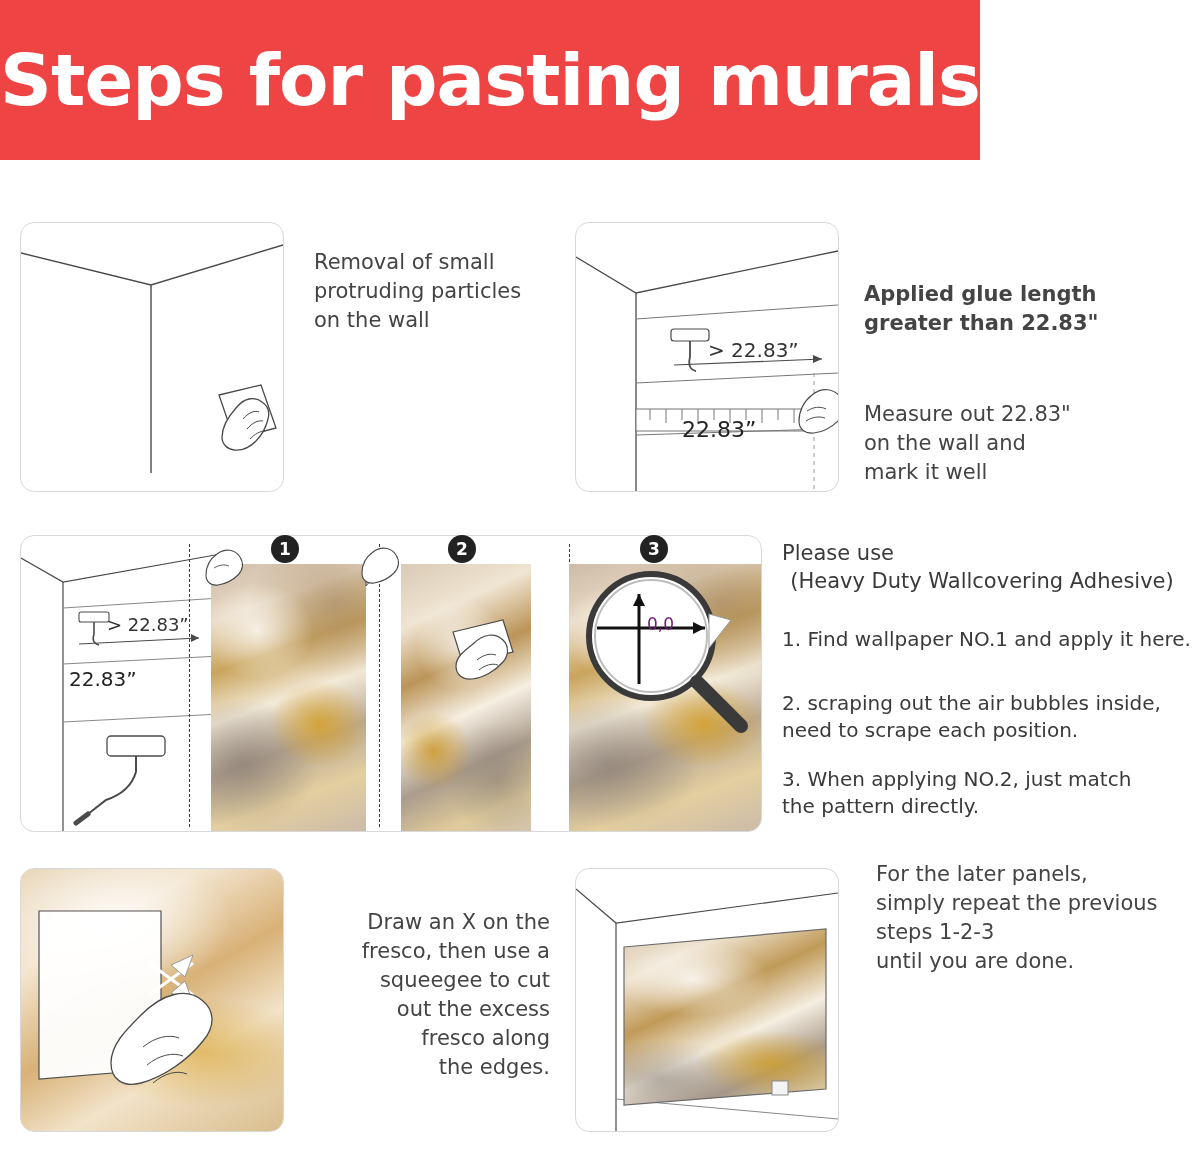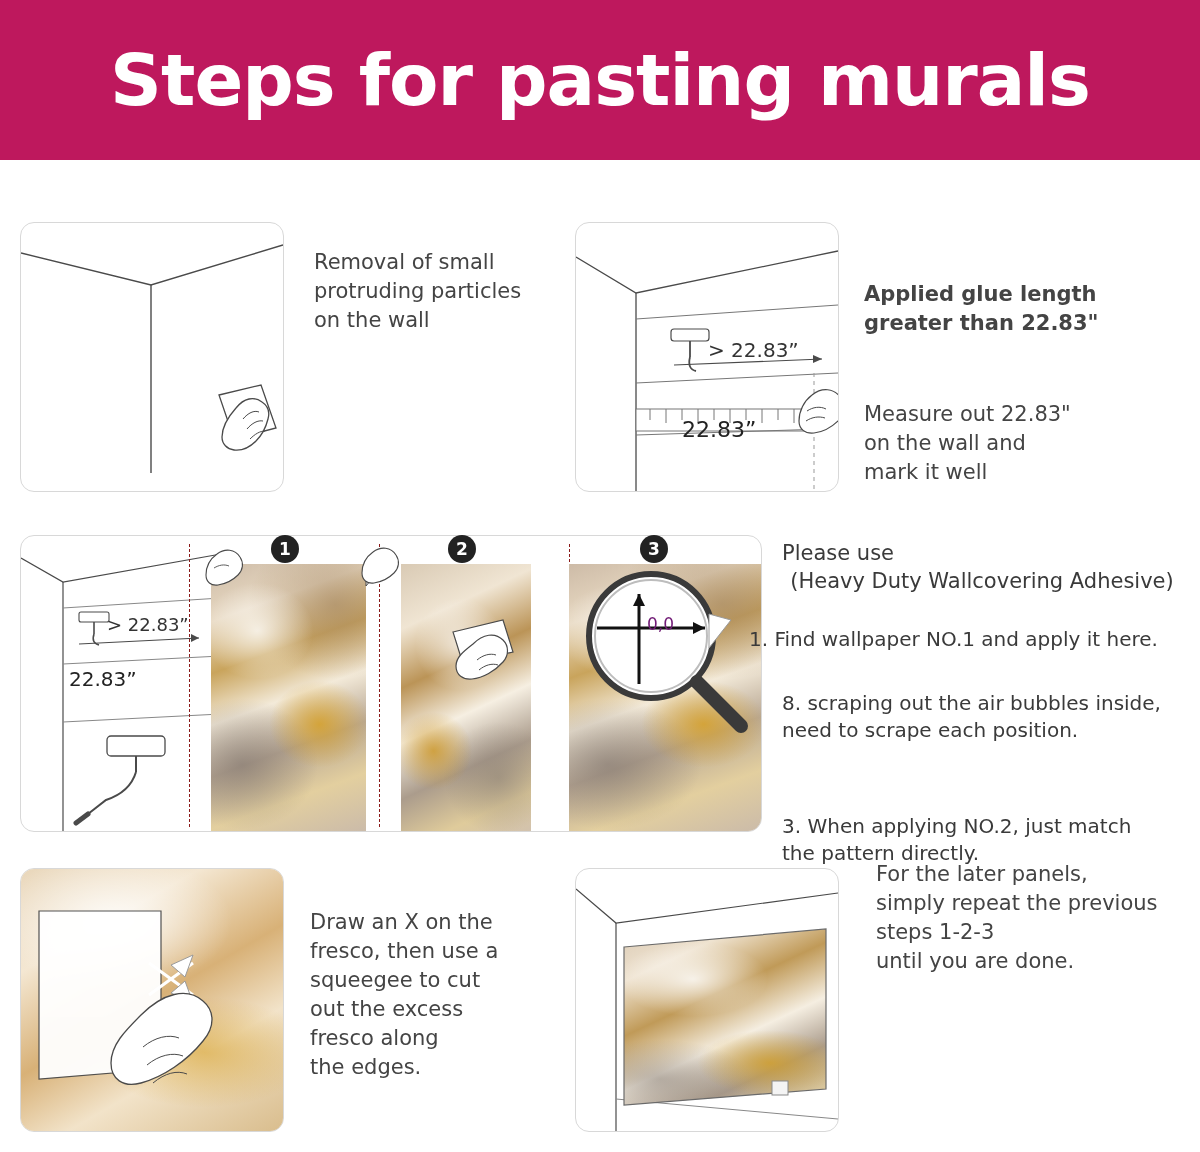--- a/index.html
+++ b/index.html
@@ -6,22 +6,22 @@
   body{
     width:1200px;height:1152px;
     background:#ffffff;
     font-family:"DejaVu Sans", sans-serif;
     color:#333;
     overflow:hidden;
     position:relative;
   }
   
   .header{
-    position:absolute;left:0;top:0;width:1200px;height:160px;
-    background:#be185d;
+    position:absolute;left:0;top:0;width:980px;height:160px;
+    background:#ef4444;
     display:flex;align-items:center;justify-content:center;
   }
   .header h1{
     margin:0;
     color:#ffffff;
     font-family:"DejaVu Sans", sans-serif;
     font-weight:bold;
     font-size:72px;
     letter-spacing:-1px;
     line-height:1;
@@ -218,24 +218,24 @@
     <path d="M576,92 L684,92" stroke="#111" stroke-width="3"></path>
     <path d="M684,92 l-12,-6 l0,12 Z" fill="#111"></path>
 
     <path d="M688,78 l22,6 l-22,28 Z" fill="#ffffff" stroke="#9a9a9a" stroke-width="1"></path>
   </svg>
   <div style="position:absolute;left:626px;top:78px;font-size:17px;color:#701a75;">0,0</div>
 </div>
 
 <div class="rt" style="left:782px;top:540px;width:400px;font-size:21px;">Please use</div>
 <div class="rt" style="left:762px;top:568px;width:440px;text-align:center;font-size:21px;">(Heavy Duty Wallcovering Adhesive)</div>
-<div class="rt" style="left:749px;top:626px;width:410px;">1. Find wallpaper NO.1 and apply it here.</div>
-<div class="rt" style="left:782px;top:690px;width:400px;">8. scraping out the air bubbles inside,
+<div class="rt" style="left:782px;top:626px;width:410px;">1. Find wallpaper NO.1 and apply it here.</div>
+<div class="rt" style="left:782px;top:690px;width:400px;">2. scraping out the air bubbles inside,
 need to scrape each position.</div>
-<div class="rt" style="left:782px;top:766px;width:400px;margin-top:47px;">3. When applying NO.2, just match
+<div class="rt" style="left:782px;top:766px;width:400px;">3. When applying NO.2, just match
 the pattern directly.</div>
 
 <div class="panel" id="p4">
   <div class="muralA" style="position:absolute;left:0;top:0;width:262px;height:262px;
       background:
       radial-gradient(ellipse 70% 40% at 35% 20%, rgba(255,255,255,.85), rgba(255,255,255,0) 65%),
       radial-gradient(ellipse 60% 30% at 70% 70%, rgba(214,160,40,.6), rgba(214,160,40,0) 70%),
       linear-gradient(150deg,#e9d7bb 0%,#f4e7d2 25%,#d8b177 50%,#f2e3c9 70%,#d9bd8d 100%);"></div>
   <svg viewBox="0 0 262 262" width="262" height="262" style="position:absolute;left:0;top:0;">
 
@@ -246,21 +246,21 @@
     <path d="M150,96 l22,-10 l-8,22 Z" fill="#ffffff" stroke="#9a9a9a" stroke-width="1"></path>
     <path d="M150,124 l22,10 l-8,-22 Z" fill="#ffffff" stroke="#9a9a9a" stroke-width="1"></path>
 
     <path d="M120,146 c22,-22 46,-28 62,-14 c12,10 12,26 0,40 c-16,20 -40,36 -62,42
              c-18,5 -30,-4 -30,-20 c0,-18 14,-32 30,-48 Z" fill="#ffffff" stroke="#4a4a4a" stroke-width="1.3"></path>
     <path d="M122,178 c12,-10 26,-13 36,-9" fill="none" stroke="#4a4a4a" stroke-width="1"></path>
     <path d="M126,196 c12,-10 26,-13 36,-9" fill="none" stroke="#4a4a4a" stroke-width="1"></path>
     <path d="M132,214 c12,-10 24,-13 34,-9" fill="none" stroke="#4a4a4a" stroke-width="1"></path>
   </svg>
 </div>
-<div class="cap" style="left:310px;top:908px;width:240px;">Draw an X on the
+<div class="cap" style="left:310px;top:908px;width:240px;text-align:right;">Draw an X on the
 fresco, then use a
 squeegee to cut
 out the excess
 fresco along
 the edges.</div>
 
 <div class="panel" id="p5">
   <svg viewBox="0 0 262 262" width="262" height="262" style="position:absolute;left:0;top:0;">
     <path d="M0,20 L40,54 L262,24" fill="none" stroke="#4a4a4a" stroke-width="1.2"></path>
     <path d="M40,54 L40,262" fill="none" stroke="#4a4a4a" stroke-width="1.2"></path>

